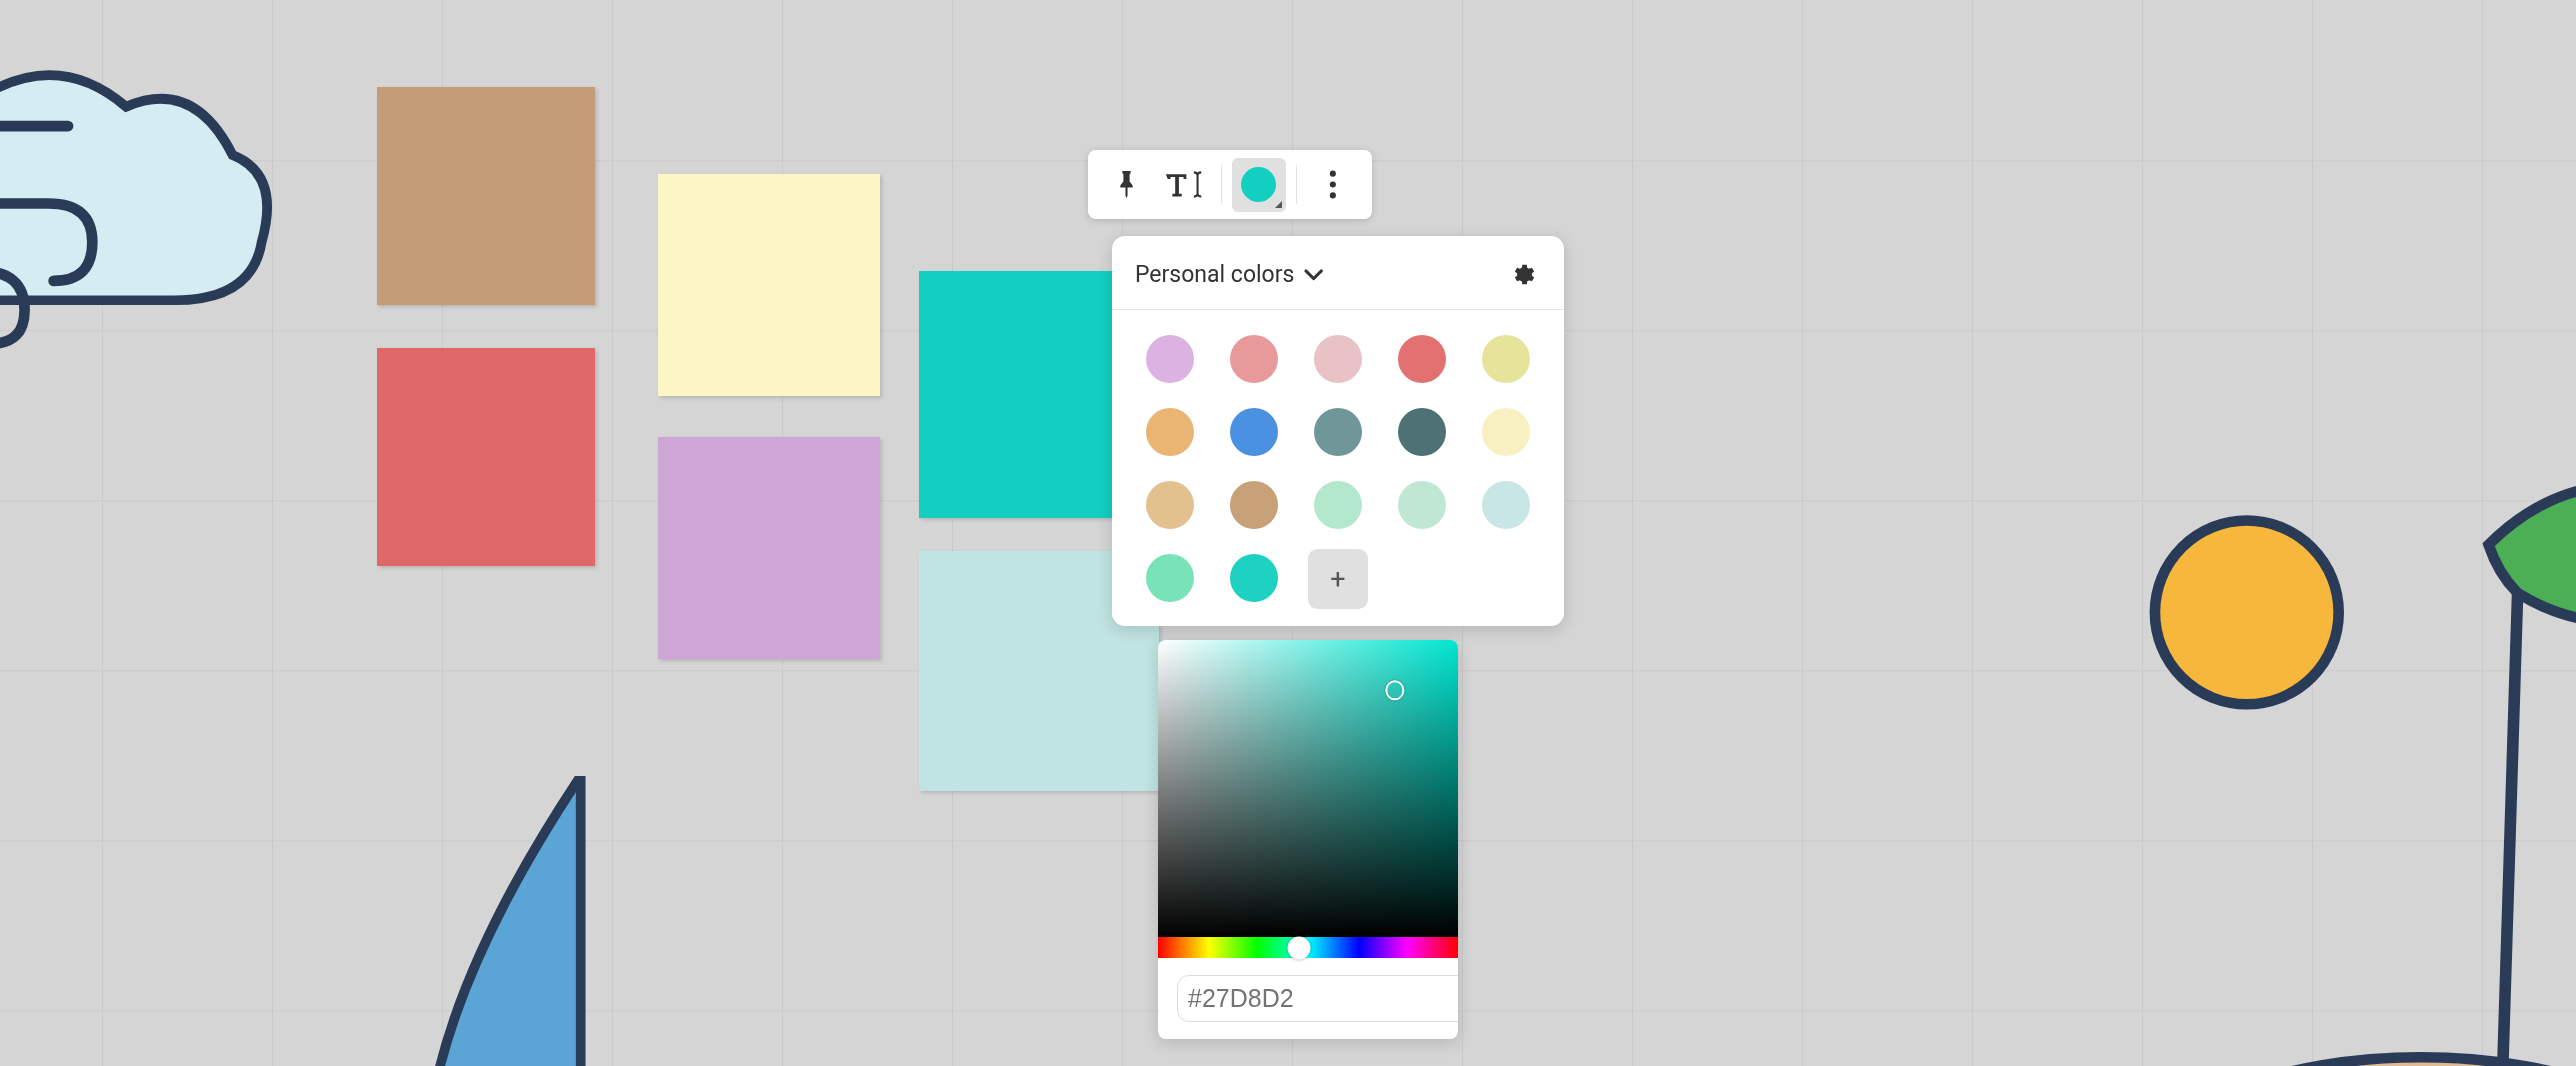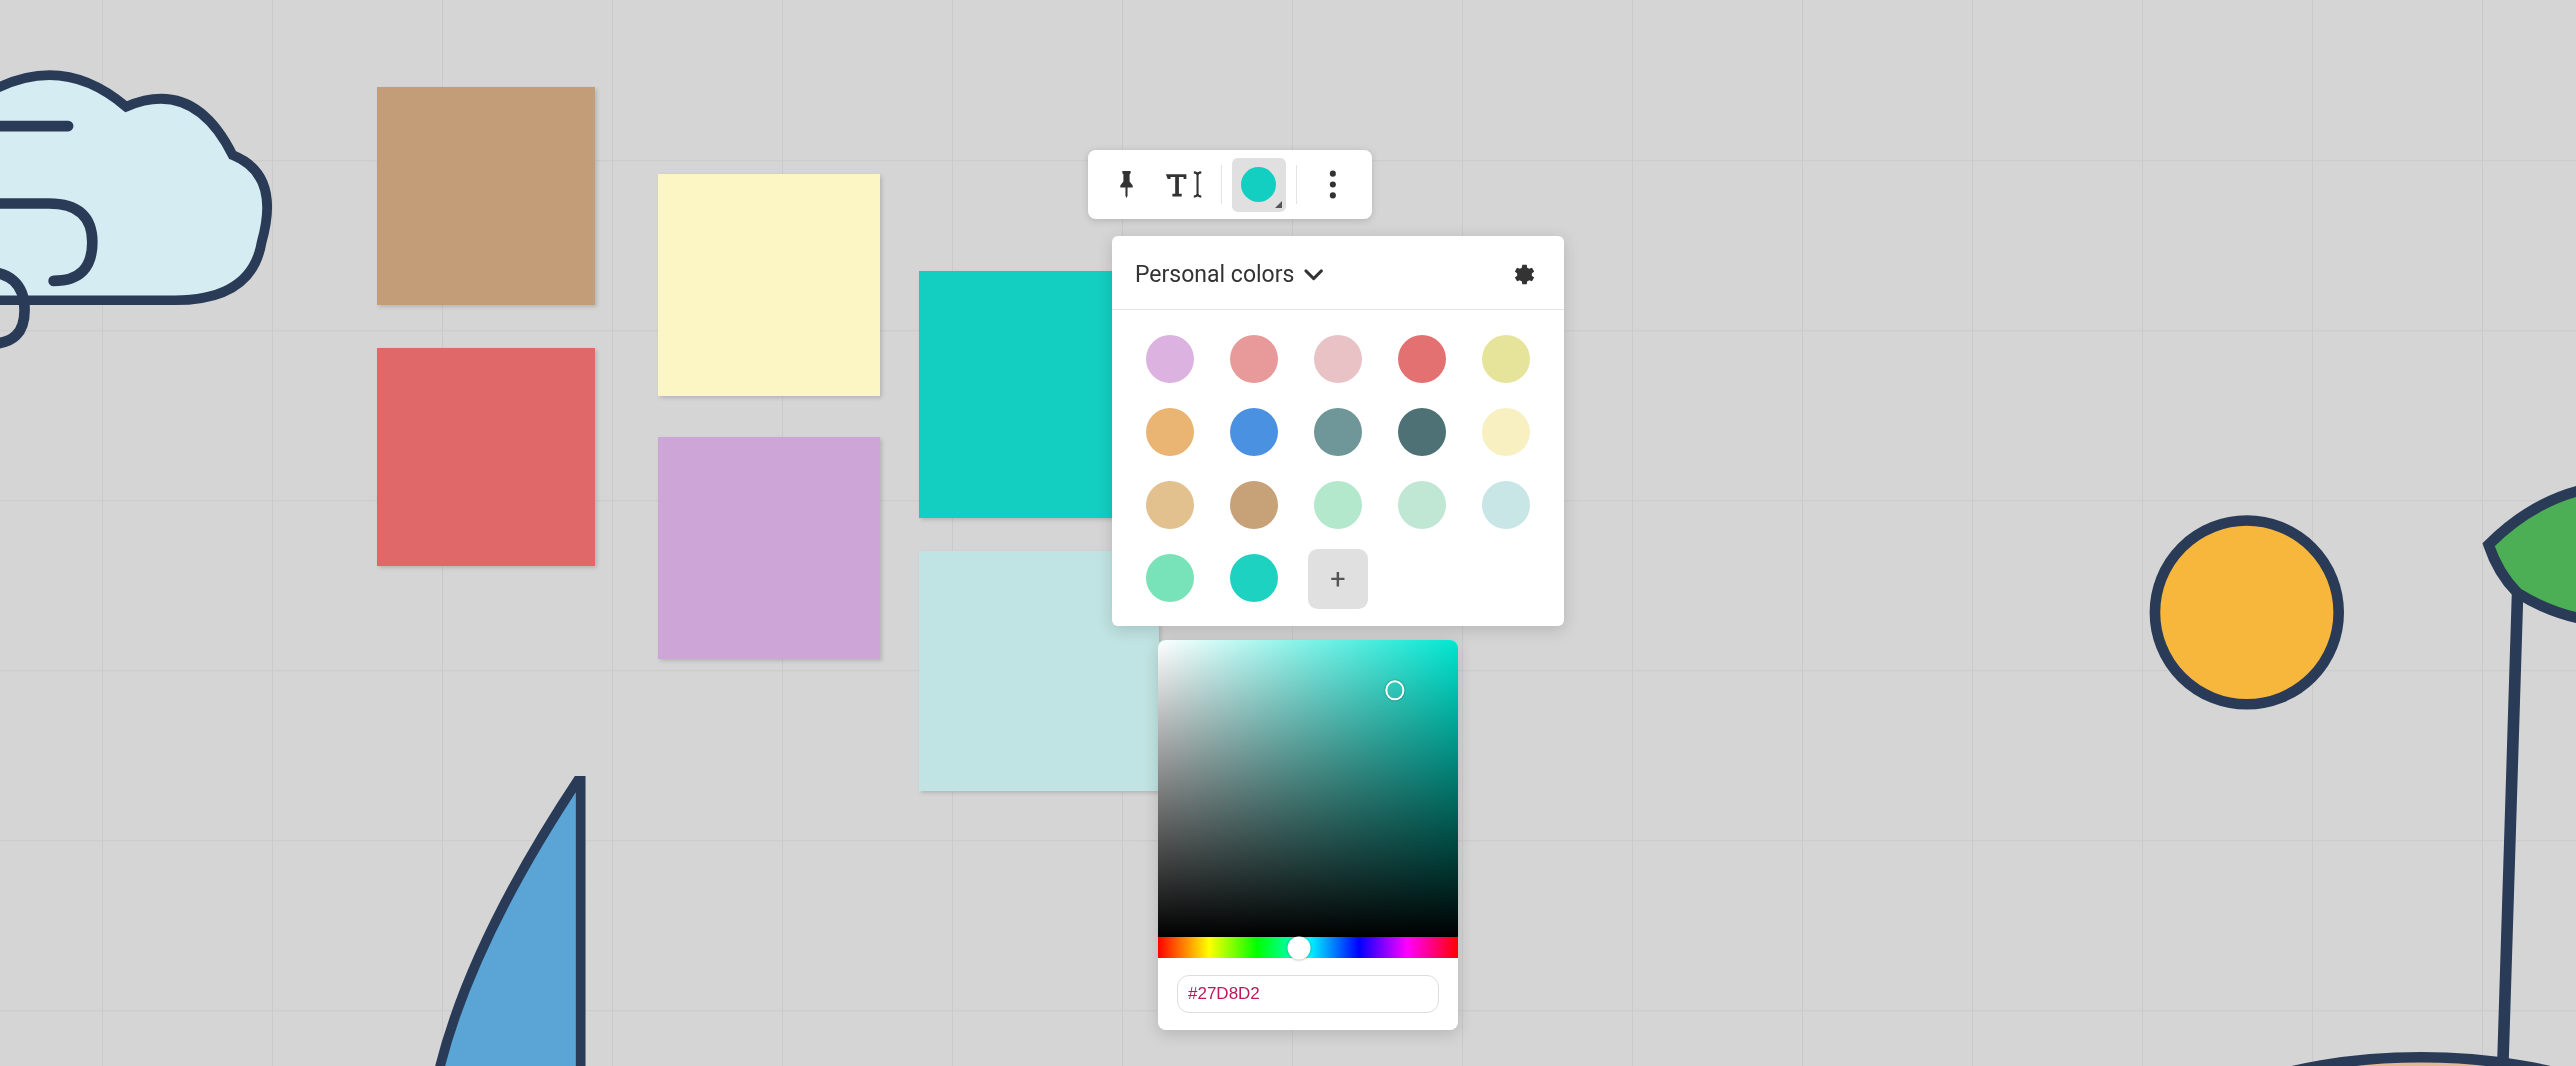--- a/index.html
+++ b/index.html
@@ -73,21 +73,21 @@
       border-bottom: 7.7px solid #555;
     }
 
     
     .color-panel {
       position: absolute;
       left: 1112px;
       top: 236px;
       width: 452px;
       background: #fff;
-      border-radius: 6px;
+      border-radius: 13px;
       box-shadow: 0 3.9px 15.5px rgba(0,0,0,0.15);
     }
     .panel-header {
       display: flex;
       align-items: center;
       justify-content: space-between;
       padding: 21px 23px 17.4px 23px;
     }
     .palette-dropdown {
       display: flex;
@@ -171,22 +171,22 @@
       display: flex;
       align-items: center;
       gap: 15.5px;
       padding: 17.4px 19.3px;
     }
     .hex-input {
       flex: 1;
       border: 1px solid #ddd;
       border-radius: 12px;
       padding: 7.7px 9.7px;
-      font-size: 17px;
-      color: #be185d;
+      font-size: 25px;
+      color: #737373;
       background: #fff;
     }
     .icon-btn {
       width: 35px; height: 35px;
       display: flex;
       align-items: center;
       justify-content: center;
       cursor: pointer;
       color: #333;
     }

